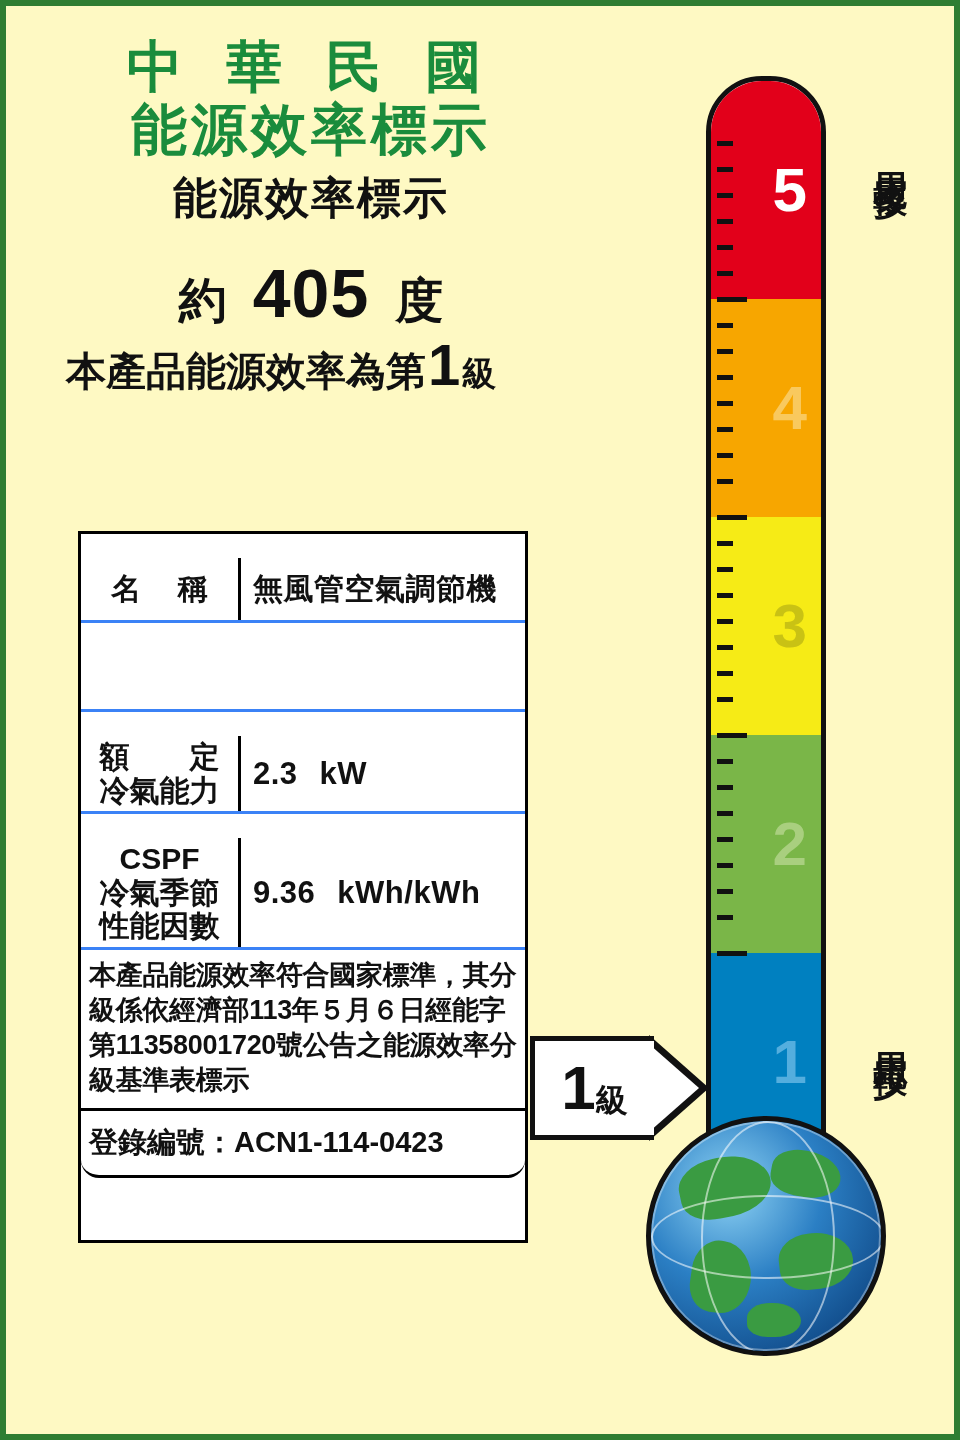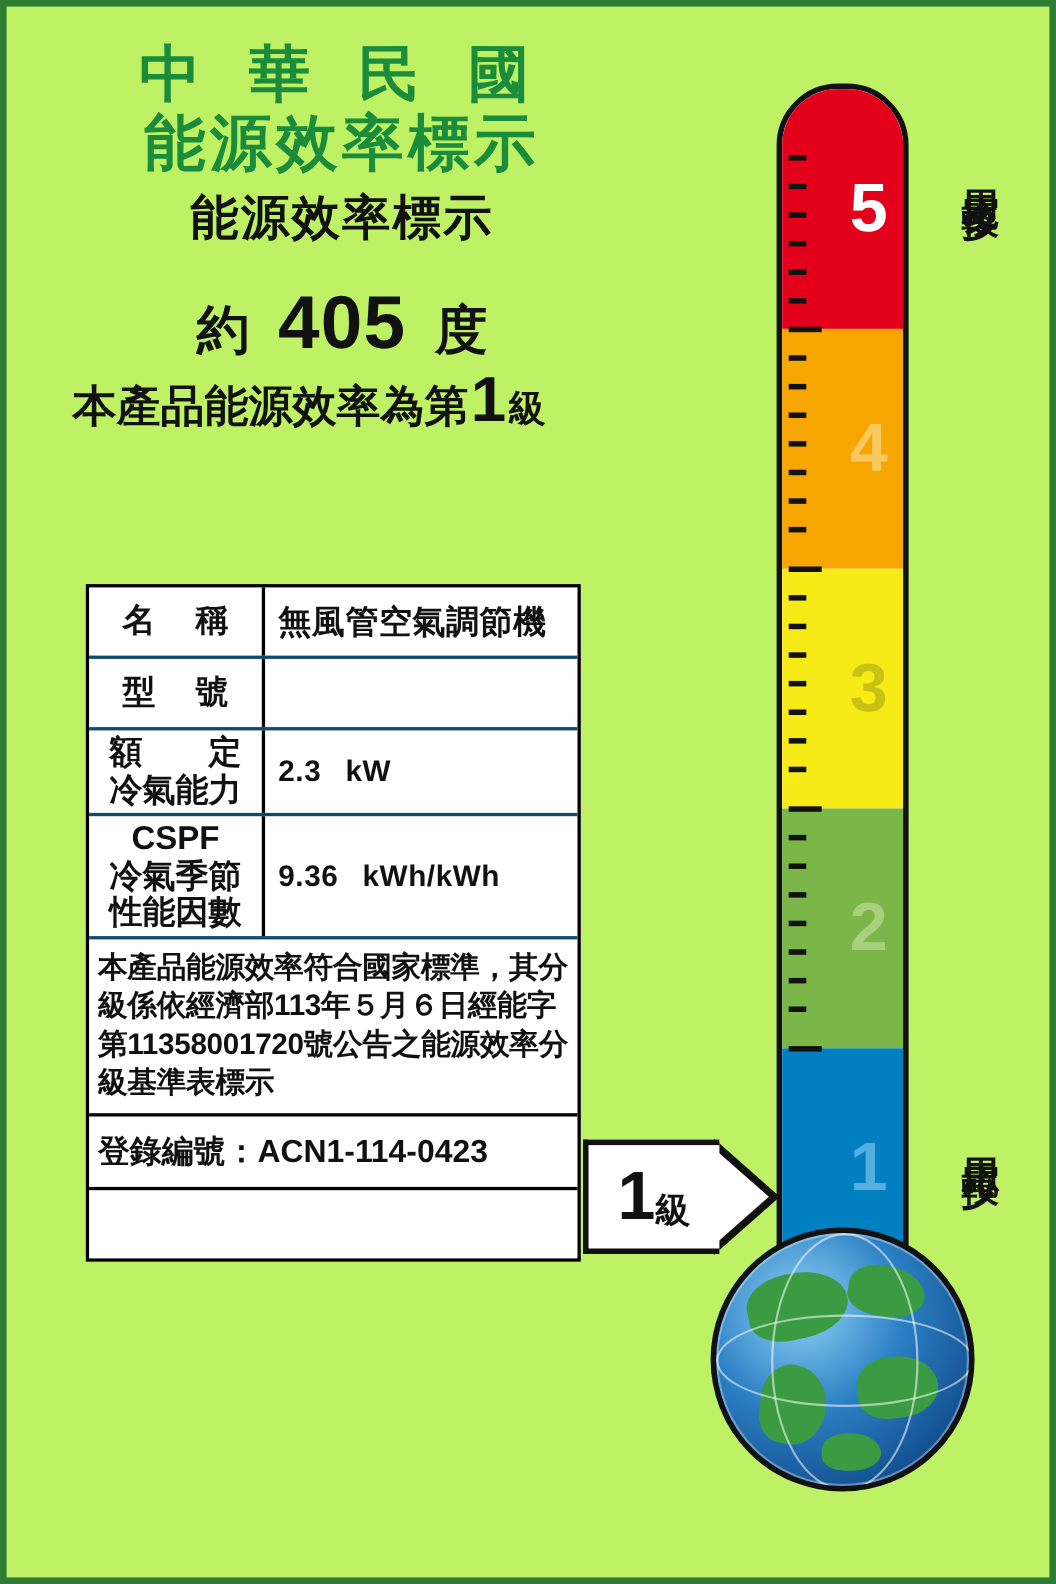--- a/index.html
+++ b/index.html
@@ -13,21 +13,21 @@
     font-family: "Liberation Sans", "DejaVu Sans", sans-serif;
     color: #111;
     overflow: hidden;
   }
   .label-root {
     position: relative;
     width: 960px;
     height: 1440px;
     box-sizing: border-box;
     border: 6px solid #2f7d32;
-    background: #bef264;
+    background: #fef9c3;
   }
 
   
   .left-col {
     position: absolute;
     left: 60px;
     top: 30px;
     width: 490px;
   }
   .title-1 {
@@ -103,22 +103,23 @@
     position: absolute;
     left: 72px;
     top: 525px;
     width: 450px;
     border: 3px solid #000;
     box-sizing: border-box;
     background: #fff;
   }
   .spec-row {
     display: flex;
-    border-bottom: 3px solid #0c4a6e;
+    border-bottom: 3px solid #3b82f6;
     min-height: 62px;
+    margin-top: 24px;
   }
   .spec-row:last-child { border-bottom: none; }
   .spec-key {
     width: 160px;
     box-sizing: border-box;
     border-right: 3px solid #000;
     display: flex;
     flex-direction: column;
     justify-content: center;
     align-items: center;
@@ -134,37 +135,38 @@
   .spec-val {
     flex: 1;
     display: flex;
     align-items: center;
     padding-left: 12px;
     font-size: 30px;
     font-weight: 700;
     letter-spacing: 0.5px;
   }
   .spec-val.num {
-    font-size: 27px;
+    font-size: 31px;
   }
   .spec-val .v-num { margin-right: 22px; }
 
   .note-row {
     border-bottom: 3px solid #000;
     padding: 8px 8px 10px 8px;
     font-size: 27px;
     font-weight: 700;
     line-height: 1.30;
     letter-spacing: -0.3px;
   }
   .reg-row {
     border-bottom: 3px solid #000;
     padding: 12px 8px;
     font-size: 29px;
     font-weight: 700;
+    border-radius: 18px;
   }
   .blank-row {
     height: 62px;
   }
 
   
   .footer {
     position: absolute;
     left: 110px;
     top: 1325px;
@@ -370,23 +372,20 @@
   <div class="spec-table">
 
     <div class="spec-row">
       <div class="spec-key">
         <span class="k-spread">名 稱</span>
       </div>
       <div class="spec-val">無風管空氣調節機</div>
     </div>
 
     <div class="spec-row">
-      <div class="spec-key">
-        <span class="k-spread">型 號</span>
-      </div>
     </div>
 
     <div class="spec-row">
       <div class="spec-key">
         <span>額　　定</span>
         <span>冷氣能力</span>
       </div>
       <div class="spec-val num">
         <span class="v-num">2.3</span>
         <span>kW</span>

